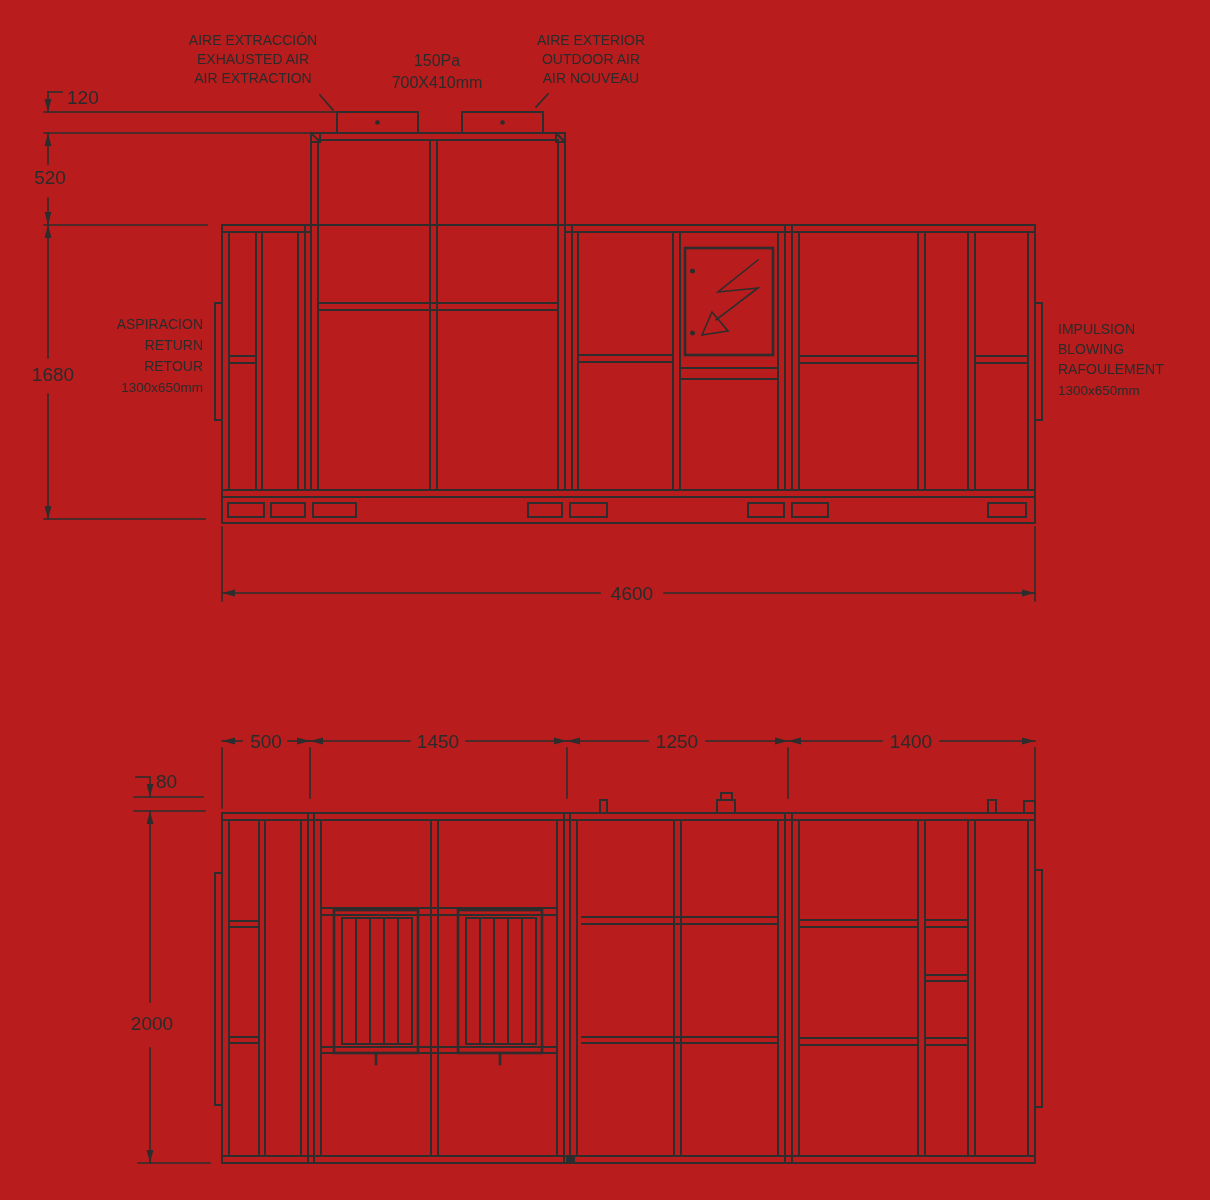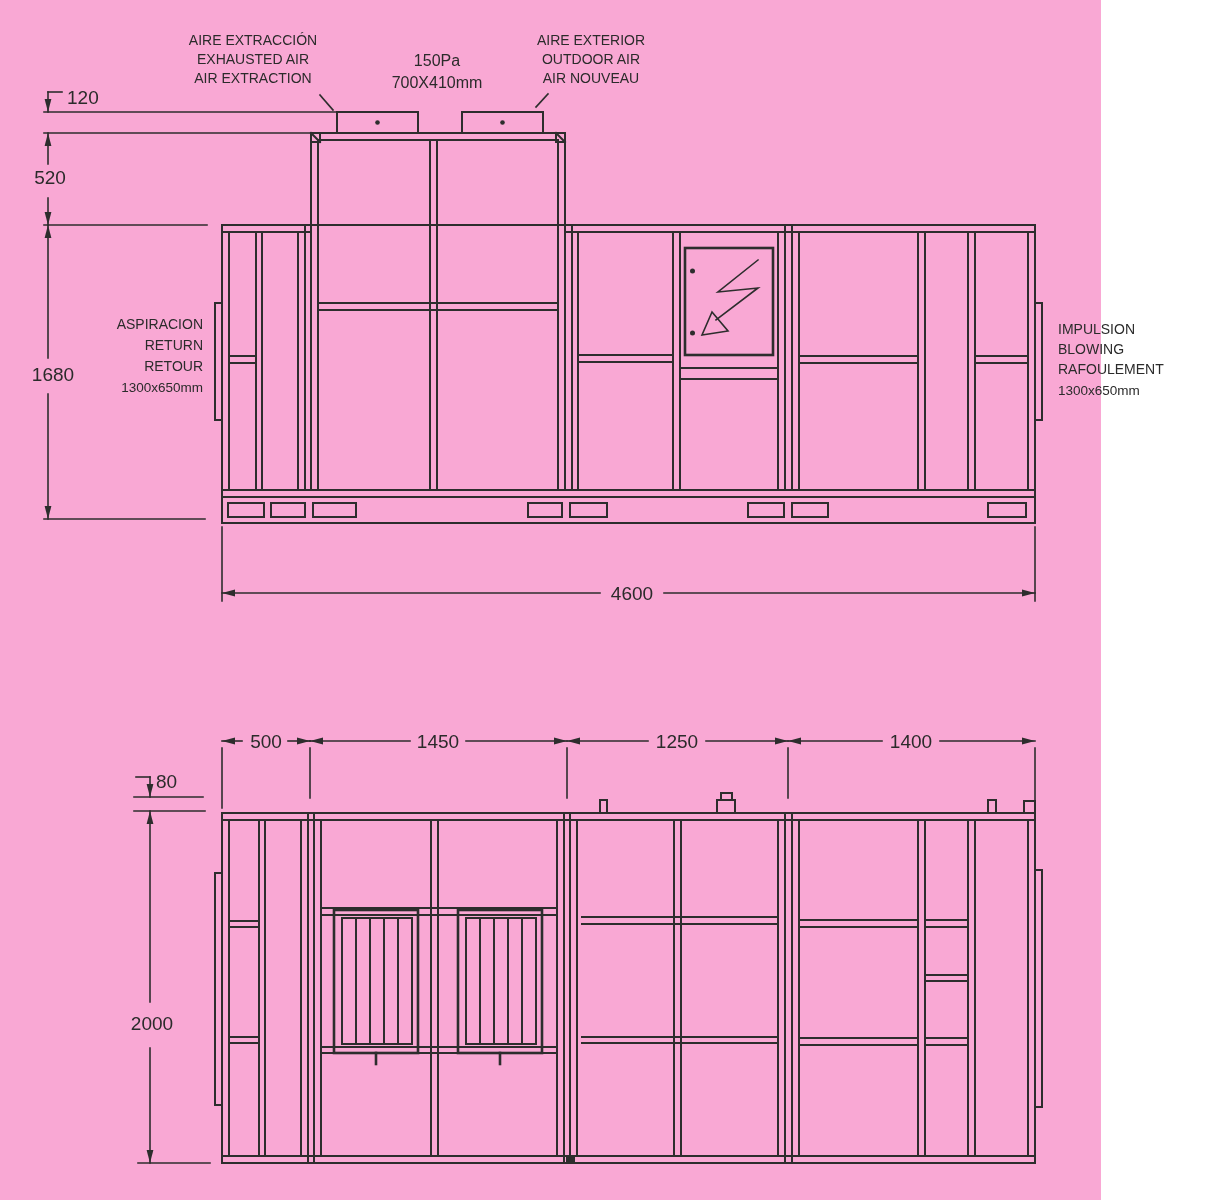--- a/index.html
+++ b/index.html
@@ -1,16 +1,16 @@
 <!DOCTYPE html>
 <html><head>
 <meta charset="utf-8">
 <style>
   html,body{margin:0;padding:0;background:#ffffff;}
-  .page{width:1101px;height:1200px;position:relative;background:#f9a8d4;}
+  .page{width:1210px;height:1200px;position:relative;background:#b91c1c;}
   svg{display:block;}
   .ln{stroke:#2d2d2d;stroke-width:2;fill:none;stroke-linecap:square;}
   .thin{stroke-width:1.6;}
   .thk{stroke-width:2.6;}
   .solid{fill:#2d2d2d;stroke:none;}
   text{font-family:"Liberation Sans","DejaVu Sans",sans-serif;fill:#2b2b2b;}
   .dim{font-size:19px;}
   .lbl{font-size:14px;}
   .sz{font-size:13.5px;}
   .mid{text-anchor:middle;}

